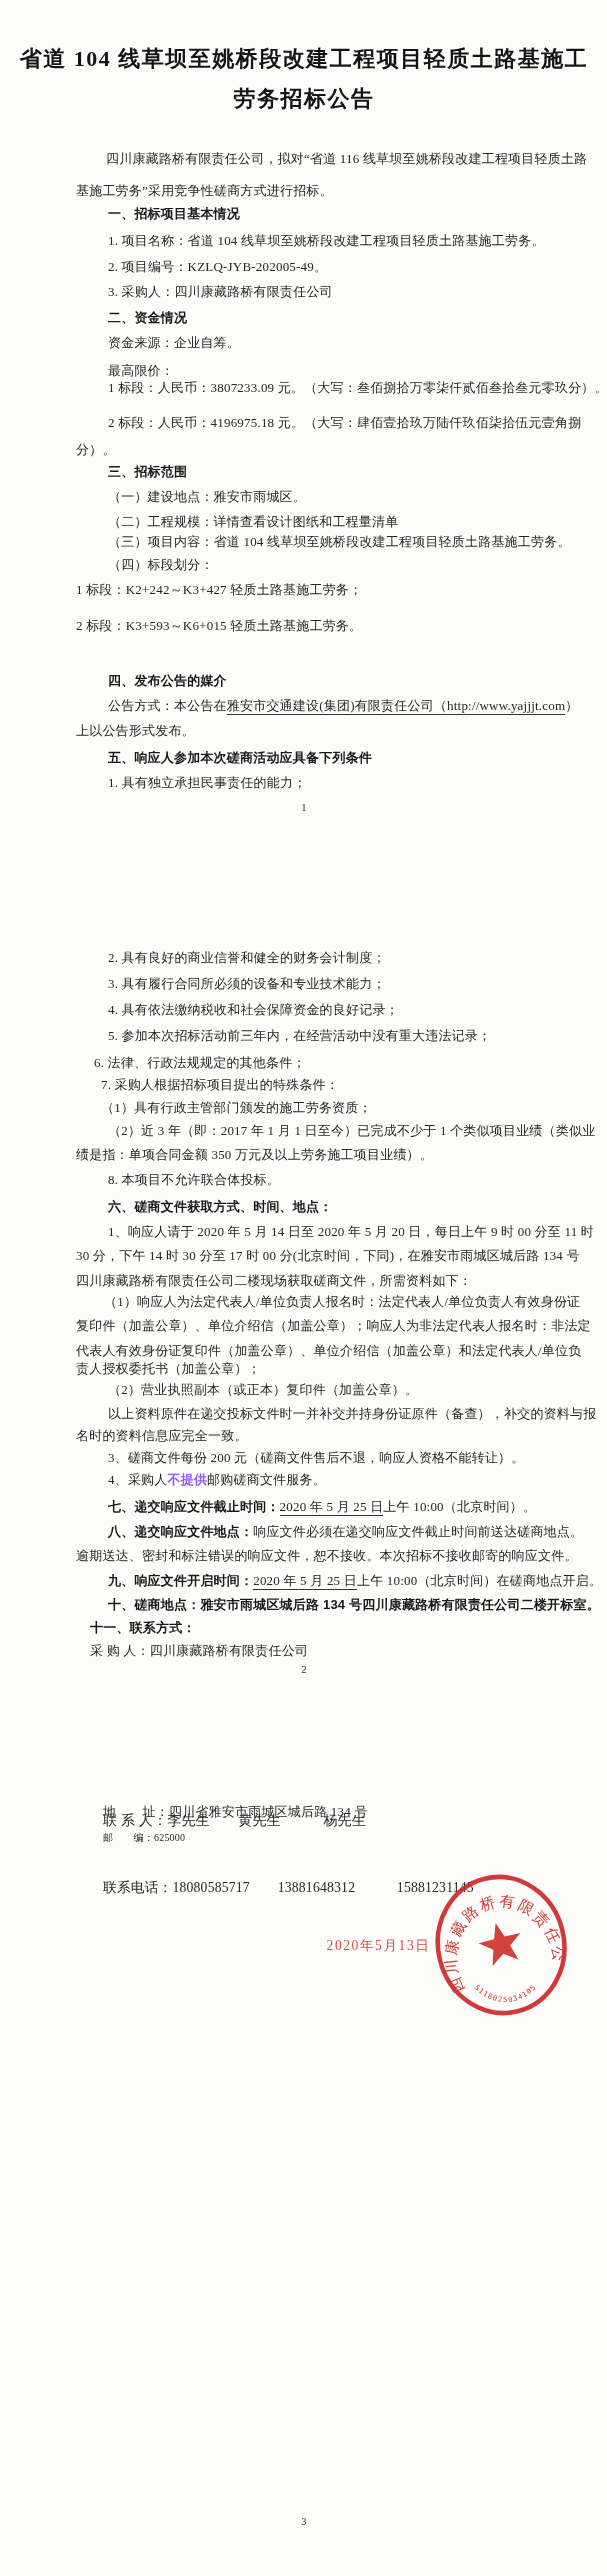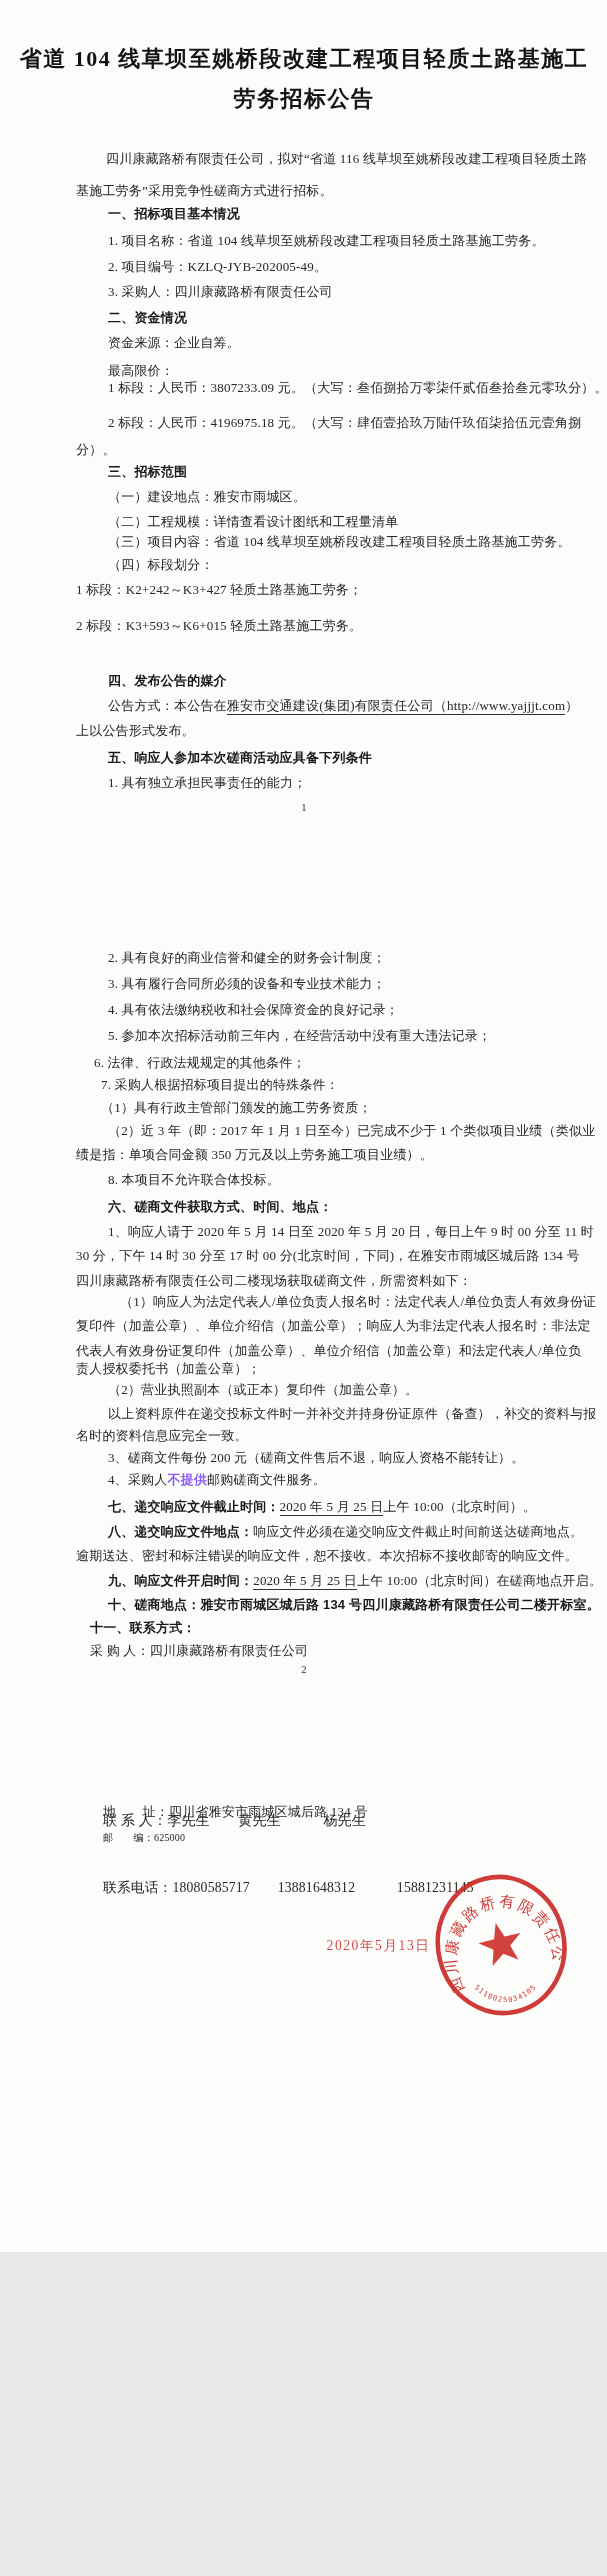--- a/index.html
+++ b/index.html
@@ -1,17 +1,17 @@
 <!DOCTYPE html>
 <html style="font-size:12px"><head>
 <meta charset="utf-8">
 <style>
   html,body{margin:0;padding:0;background:#e8e8e6;}
   .doc{
-    position:relative;width:608px;height:2252px;margin:0 auto;
+    position:relative;width:608px;height:2576px;margin:0 auto;
     background:#fcfcfa;overflow:hidden;
     font-family:"Liberation Serif","DejaVu Serif",serif;
     color:#262626;
   }
   .ln{position:absolute;font-size:13px;line-height:18px;white-space:nowrap;letter-spacing:0.2px;}
   .hb{font-family:"Liberation Sans","DejaVu Sans",sans-serif;font-weight:bold;color:#191919;}
   .title{left:0;width:608px;text-align:center;font-size:22px;font-weight:bold;letter-spacing:1.5px;color:#141414;}
   .pg{left:0;width:608px;text-align:center;font-size:10.6px;color:#2f2f2f;letter-spacing:0;}
   .u{border-bottom:1.1px solid #333;padding-bottom:0.8px;}
   .bold-inline{font-weight:bold;color:#8b5cf6;}
@@ -67,21 +67,21 @@
   <div class="ln" style="top:1076px;left:101px">7. 采购人根据招标项目提出的特殊条件：</div>
   <div class="ln" style="top:1099px;left:101px">（1）具有行政主管部门颁发的施工劳务资质；</div>
   <div class="ln" style="top:1122px;left:108px">（2）近 3 年（即：2017 年 1 月 1 日至今）已完成不少于 1 个类似项目业绩（类似业</div>
   <div class="ln" style="top:1146px;left:76px">绩是指：单项合同金额 350 万元及以上劳务施工项目业绩）。</div>
   <div class="ln" style="top:1171px;left:108px">8. 本项目不允许联合体投标。</div>
 
   <div class="ln hb" style="top:1198px;left:108px">六、磋商文件获取方式、时间、地点：</div>
   <div class="ln" style="top:1223px;left:108px">1、响应人请于 2020 年 5 月 14 日至 2020 年 5 月 20 日，每日上午 9 时 00 分至 11 时</div>
   <div class="ln" style="top:1247px;left:76px">30 分，下午 14 时 30 分至 17 时 00 分(北京时间，下同)，在雅安市雨城区城后路 134 号</div>
   <div class="ln" style="top:1272px;left:76px">四川康藏路桥有限责任公司二楼现场获取磋商文件，所需资料如下：</div>
-  <div class="ln" style="top:1293px;left:120px">（1）响应人为法定代表人/单位负责人报名时：法定代表人/单位负责人有效身份证</div>
+  <div class="ln" style="top:1293px;left:104px">（1）响应人为法定代表人/单位负责人报名时：法定代表人/单位负责人有效身份证</div>
   <div class="ln" style="top:1317px;left:76px">复印件（加盖公章）、单位介绍信（加盖公章）；响应人为非法定代表人报名时：非法定</div>
   <div class="ln" style="top:1342px;left:76px">代表人有效身份证复印件（加盖公章）、单位介绍信（加盖公章）和法定代表人/单位负</div>
   <div class="ln" style="top:1360px;left:76px">责人授权委托书（加盖公章）；</div>
   <div class="ln" style="top:1381px;left:108px">（2）营业执照副本（或正本）复印件（加盖公章）。</div>
   <div class="ln" style="top:1405px;left:108px">以上资料原件在递交投标文件时一并补交并持身份证原件（备查），补交的资料与报</div>
   <div class="ln" style="top:1427px;left:76px">名时的资料信息应完全一致。</div>
   <div class="ln" style="top:1449px;left:108px">3、磋商文件每份 200 元（磋商文件售后不退，响应人资格不能转让）。</div>
   <div class="ln" style="top:1471px;left:108px">
     <span>4、采购人</span><span class="bold-inline">不提供</span><span>邮购磋商文件服务。</span>
   </div>

